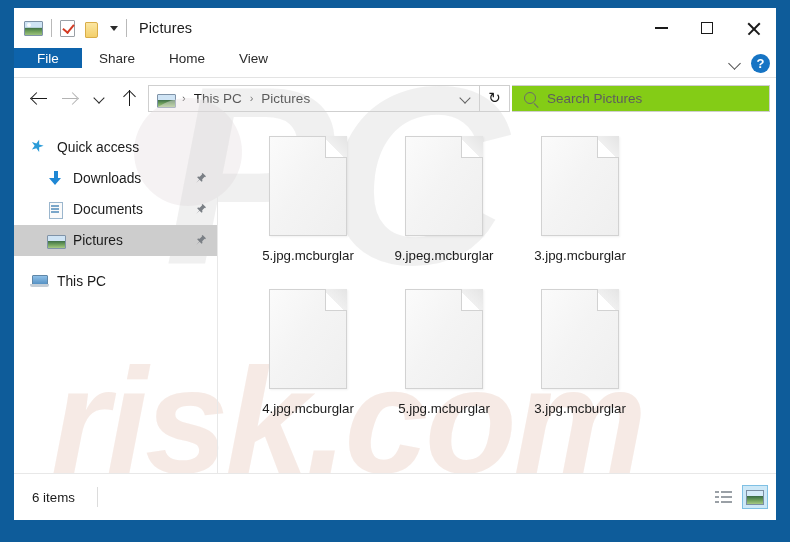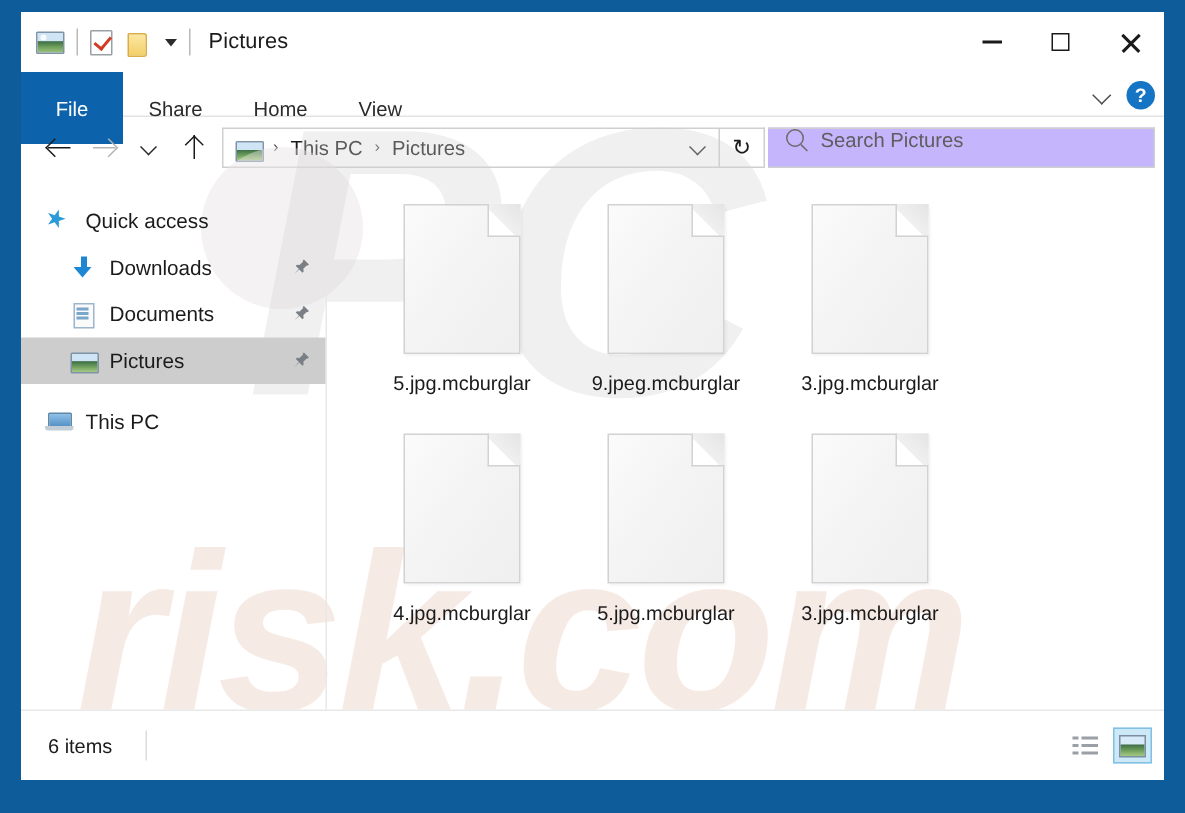--- a/index.html
+++ b/index.html
@@ -164,21 +164,21 @@
     align-items: stretch;
     border-bottom: 1px solid #e3e3e3;
   }
   .tab {
     display: flex;
     align-items: center;
     justify-content: center;
     font-size: 13.5px;
     color: #2b2b2b;
     padding: 0 17px;
-    height: 48px;
+    height: 20px;
     min-width: 46px;
   }
   .tab.file {
     background: #0d63ab;
     color: #ffffff;
     min-width: 68px;
   }
 
   #ribbon-right {
     position: absolute;
@@ -336,23 +336,23 @@
     justify-content: center;
     font-size: 15px;
     color: #1b1b1b;
   }
 
   #searchbox {
     width: 258px;
     height: 27px;
     border: 1px solid #cfcfcf;
     border-left: none;
-    background: #c4b5fd;
-    display: flex;
-    align-items: flex-start;
+    background: #84cc16;
+    display: flex;
+    align-items: center;
     padding-left: 12px;
     gap: 11px;
     margin-left: 2px;
   }
   .mag {
     width: 12px; height: 12px;
     border: 1.4px solid #6b6b6b;
     border-radius: 50%;
     position: relative;
     flex: none;

